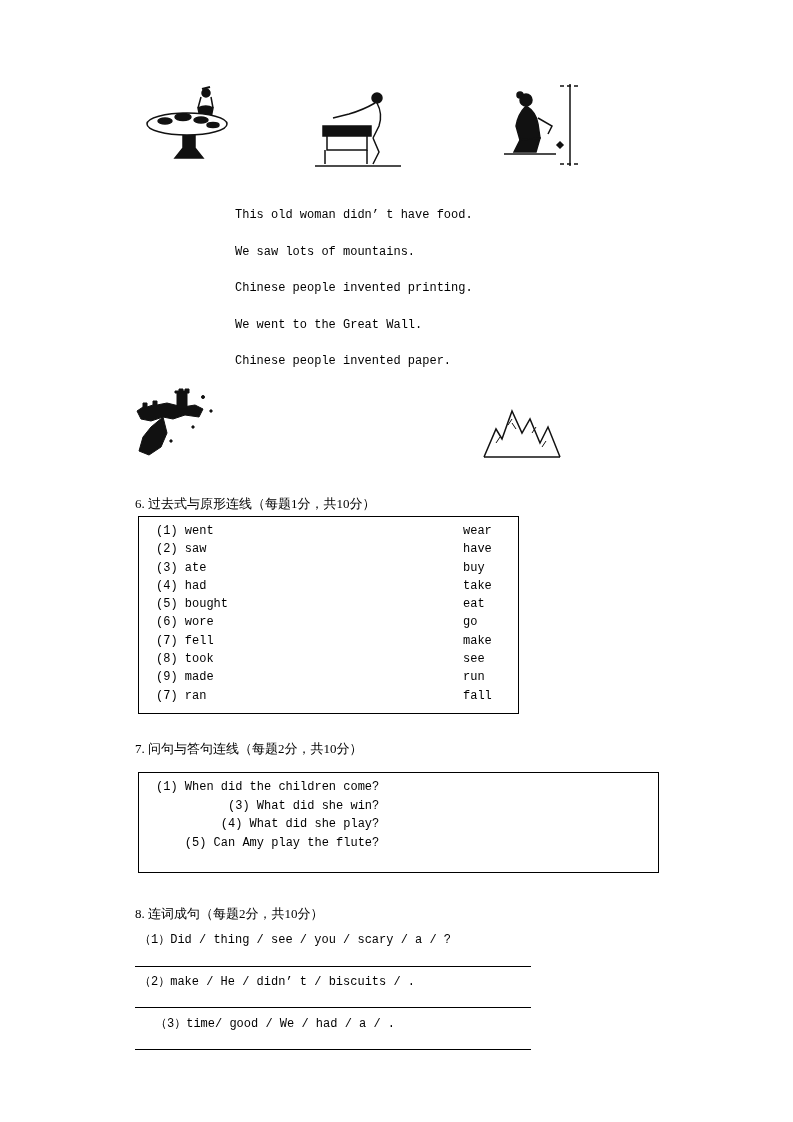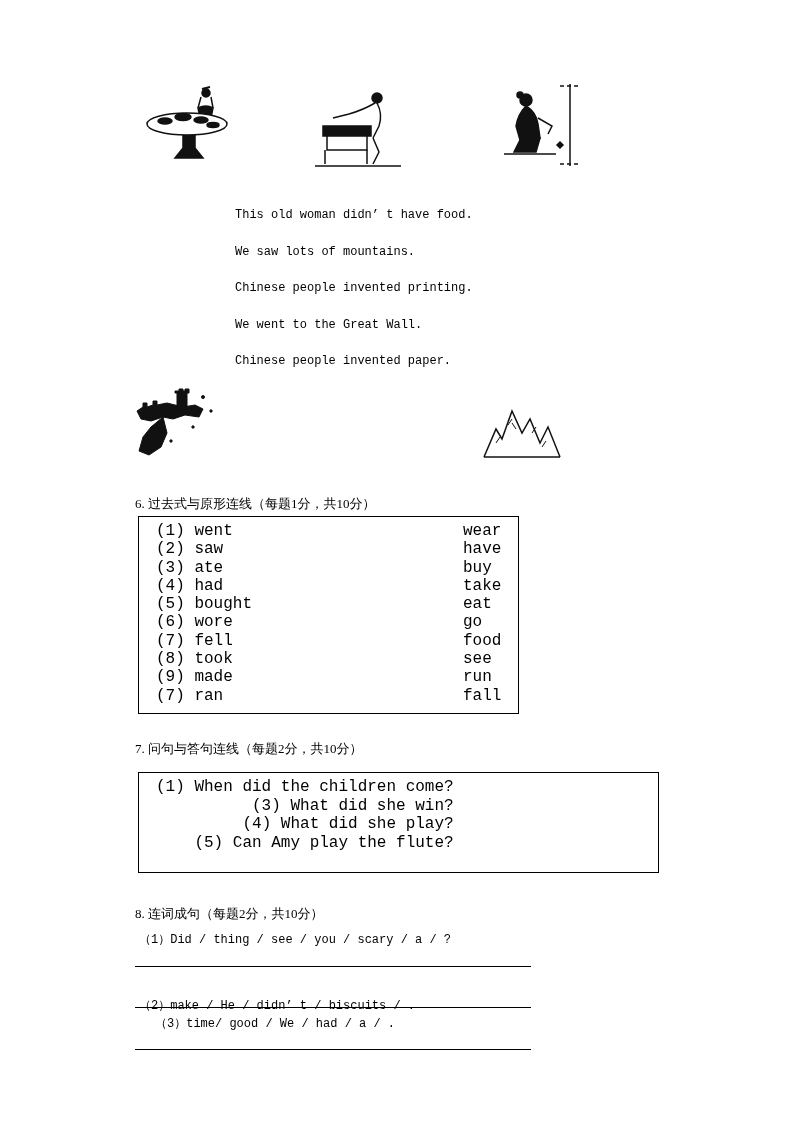--- a/index.html
+++ b/index.html
@@ -11,21 +11,21 @@
   .illus { position:absolute; }
   .illus svg { display:block; }
   .sentences { position:absolute; left:235px; top:197px; font-size:12px; }
   .sentences .line { line-height:36.5px; white-space:pre; }
   .heading {
     position:absolute; font-size:13px;
     font-family:"Liberation Serif","DejaVu Serif",serif;
     white-space:pre;
   }
   .box { position:absolute; border:1px solid #000; background:#fff; }
-  .col { position:absolute; font-size:16px; }
+  .col { position:absolute; font-size:12px; }
   .col .row { line-height:18.3px; height:18.3px; white-space:pre; }
   .col7 .row { line-height:18.5px; height:18.5px; }
   .q-item { position:absolute; font-size:12px; white-space:pre; }
   .answer-line { position:absolute; width:396px; height:0; border-top:1px solid #000; }
 </style>
 </head>
 <body>
 
 <div class="page">
 
@@ -115,21 +115,21 @@
       <div class="row">(9) made</div>
       <div class="row">(7) ran</div>
     </div>
     <div class="col" style="left:324px; top:5px;">
       <div class="row">wear</div>
       <div class="row">have</div>
       <div class="row">buy</div>
       <div class="row">take</div>
       <div class="row">eat</div>
       <div class="row">go</div>
-      <div class="row">food</div>
+      <div class="row">make</div>
       <div class="row">see</div>
       <div class="row">run</div>
       <div class="row">fall</div>
     </div>
   </div>
 
   <div class="heading" style="left:135px; top:740px;">7. 问句与答句连线（每题2分，共10分）</div>
 
   <div class="box" style="left:138px; top:772px; width:519px; height:99px;text-align:right;">
     <div class="col col7" style="left:17px; top:5px;">
@@ -138,19 +138,19 @@
       <div class="row">(4) What did she play?</div>
       <div class="row">(5) Can Amy play the flute?</div>
     </div>
   </div>
 
   <div class="heading" style="left:135px; top:905px;">8. 连词成句（每题2分，共10分）</div>
 
   <div class="q-item" style="left:139px; top:931px;">（1）Did / thing / see / you / scary / a / ?</div>
   <div class="answer-line" style="left:135px; top:966px;"></div>
 
-  <div class="q-item" style="left:139px; top:973px;margin-top:24px;">（2）make / He / didn’ t / biscuits / .</div>
+  <div class="q-item" style="left:139px; top:973px;">（2）make / He / didn’ t / biscuits / .</div>
   <div class="answer-line" style="left:135px; top:1007px;"></div>
 
   <div class="q-item" style="left:139px; top:1015px;margin-left:16px;">（3）time/ good / We / had / a / .</div>
   <div class="answer-line" style="left:135px; top:1049px;"></div>
 
 </div>
 
 </body></html>

